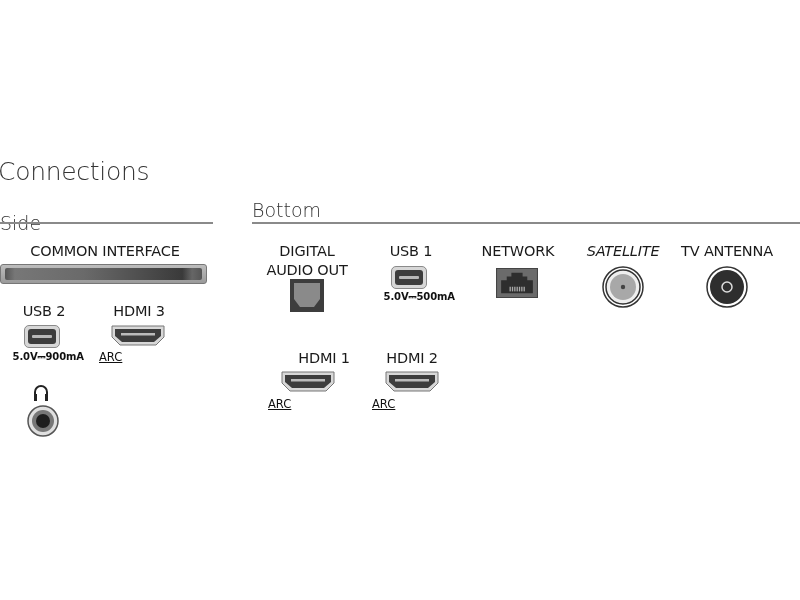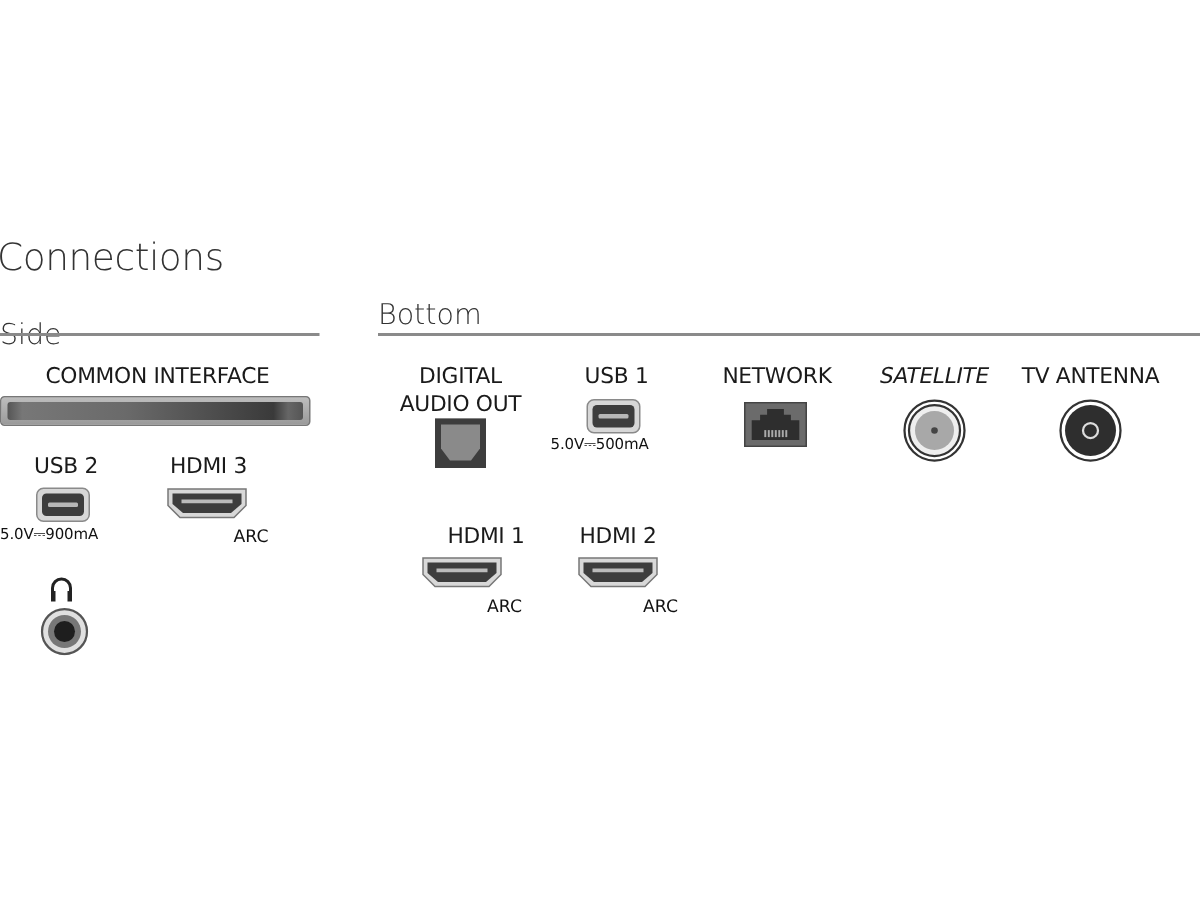--- a/index.html
+++ b/index.html
@@ -3,22 +3,22 @@
 <meta charset="utf-8">
 <style>
   html, body { margin:0; padding:0; background:#ffffff; }
   body { width:800px; height:600px; position:relative; overflow:hidden;
          font-family:"DejaVu Sans", "Liberation Sans", sans-serif; color:#222; }
   .abs { position:absolute; }
   .title { left:-2px; top:157px; font-size:25px; font-weight:300; color:#333; letter-spacing:-0.3px; }
   .section-h { font-size:19px; color:#333; font-weight:300; }
   .rule { height:2px; background:#8a8a8a; }
   .lbl { font-size:14.5px; color:#1a1a1a; text-align:center; white-space:nowrap; letter-spacing:-0.2px; line-height:19px; }
-  .sub { font-size:10px; font-weight:normal; color:#111; text-align:left; white-space:nowrap; letter-spacing:-0.1px; }
-  .arc { font-size:11.5px; color:#111; text-align:right; }
+  .sub { font-size:10px; font-weight:bold; color:#111; text-align:right; white-space:nowrap; letter-spacing:-0.1px; }
+  .arc { font-size:11.5px; color:#111; text-align:left;text-decoration:underline; }
   
   .ci-slot { left:0; top:264px; width:207px; height:20px; border-radius:3px;
      background:linear-gradient(#bdbdbd,#9a9a9a); border:1px solid #777; box-sizing:border-box; }
   .ci-slot .inner { position:absolute; left:4px; right:4px; top:3px; bottom:3px; border-radius:2px;
      background:linear-gradient(90deg,#555 0%,#777 5%,#6a6a6a 40%,#3a3a3a 90%,#666 95%,#555 100%); }
   .usb { width:36px; height:23px; border-radius:5px; background:#d7d7d7; border:1px solid #8a8a8a; box-sizing:border-box; }
   .usb .in { position:absolute; left:3px; right:3px; top:3px; bottom:3px; border-radius:3px; background:#3d3d3d; }
   .usb .in::after { content:""; position:absolute; left:4px; right:4px; top:6px; height:3px; background:#b8b8b8; border-radius:1px; }
   .hdmi { width:54px; height:21px; }
   .optical { width:34px; height:33px; background:#3d3d3d; }

